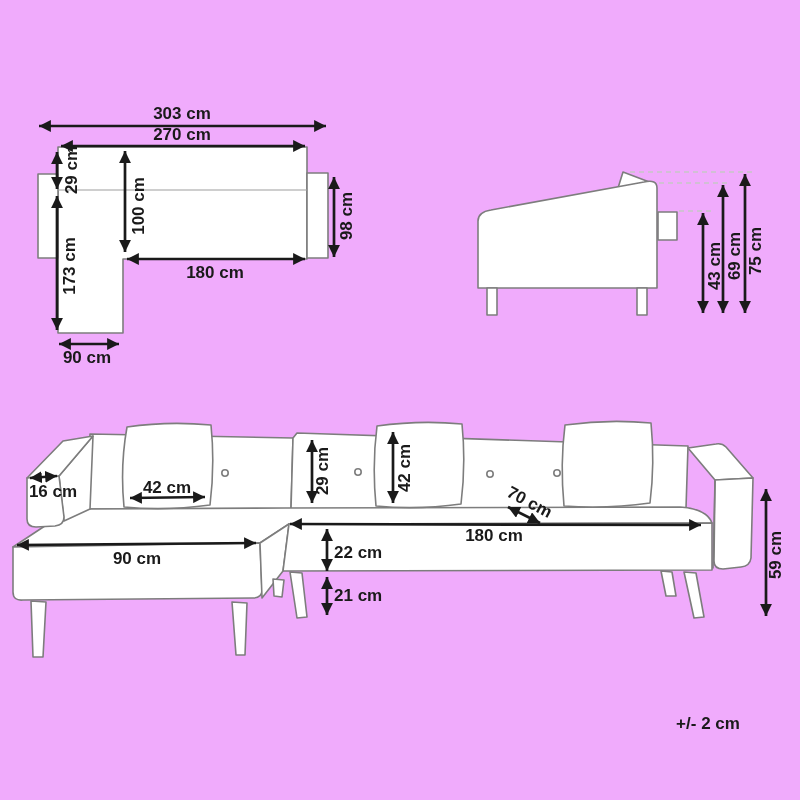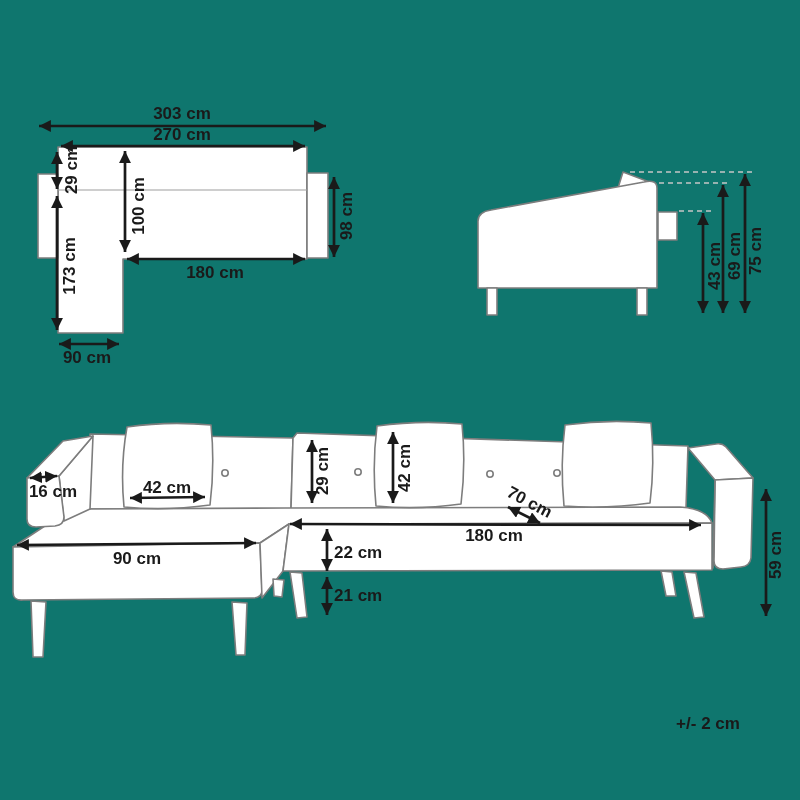--- a/index.html
+++ b/index.html
@@ -1,16 +1,16 @@
 <!DOCTYPE html>
 <html><head>
 <meta charset="utf-8">
 <style>
   html,body{margin:0;padding:0;background:#ffffff;width:800px;height:800px;overflow:hidden}
-  .stage{position:relative;width:800px;height:800px;background:#0f766e}
+  .stage{position:relative;width:800px;height:800px;background:#f0abfc}
   svg{display:block}
   .ol{fill:#ffffff;stroke:#7d7d7d;stroke-width:1.6;stroke-linejoin:round;stroke-linecap:round}
   .nf{fill:none;stroke:#7d7d7d;stroke-width:1.6;stroke-linejoin:round;stroke-linecap:round}
   .thin{fill:none;stroke:#9e9e9e;stroke-width:1.1}
   .dash{fill:none;stroke:#c6c6c6;stroke-width:1.5;stroke-dasharray:5 4}
   .dl{stroke:#1a1a1a;stroke-width:2.7;fill:none}
   .dt{font-family:"Liberation Sans","DejaVu Sans",sans-serif;font-weight:700;font-size:17px;fill:#1a1a1a}
   .mid{text-anchor:middle}
 </style>
 </head>

